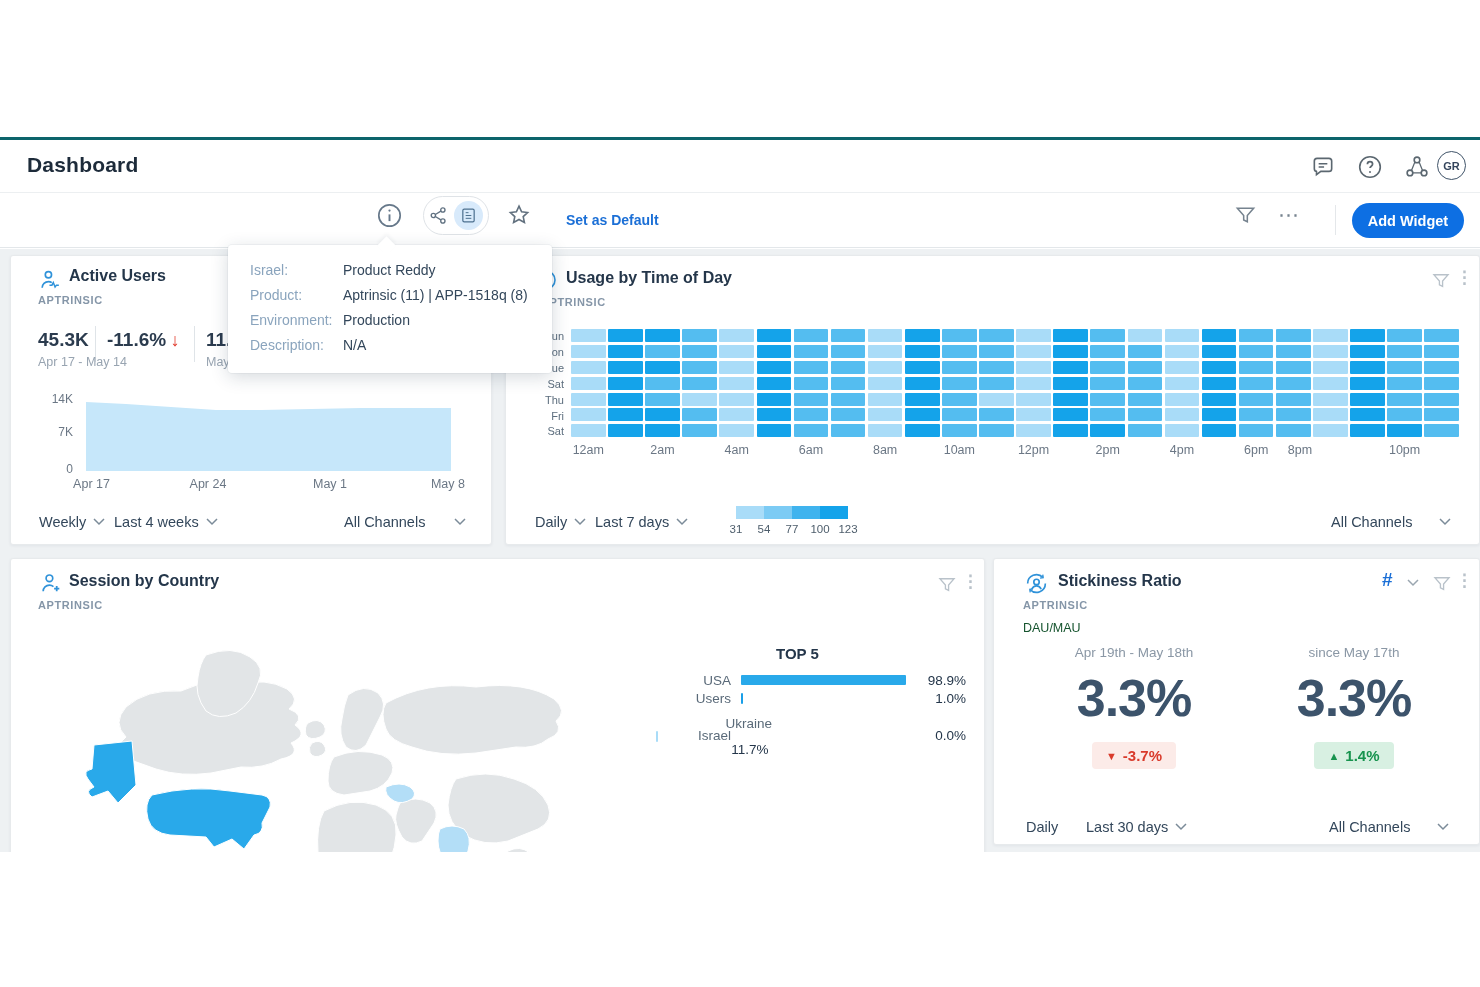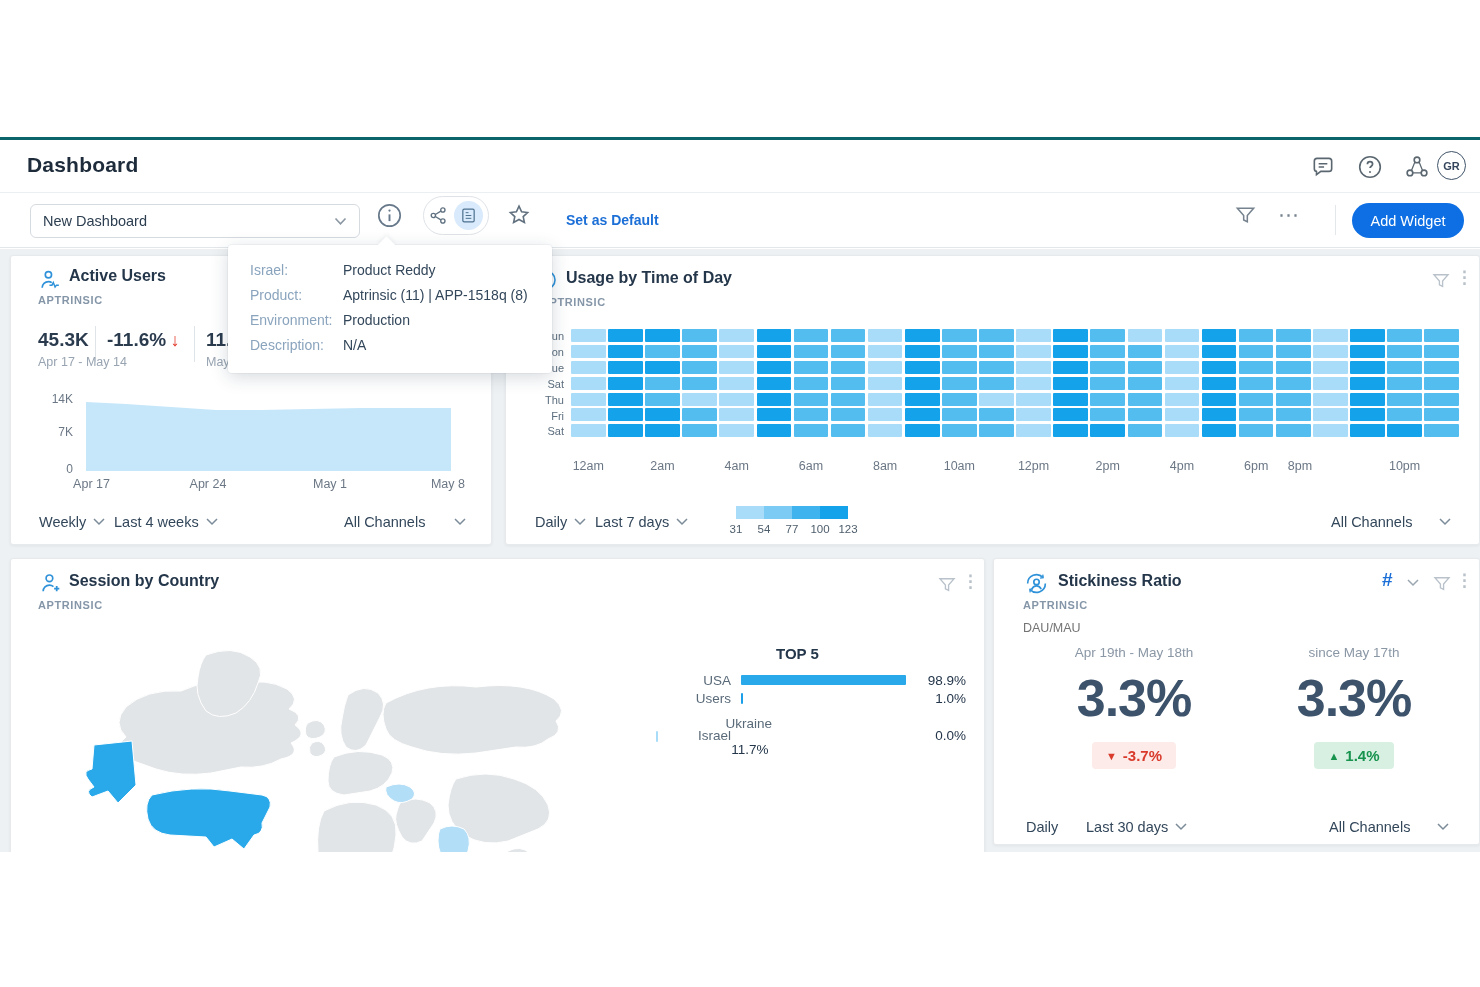--- a/index.html
+++ b/index.html
@@ -16,21 +16,21 @@
 
   
   #toolbar { position:absolute; top:193px; left:0; width:1480px; height:55px; background:#fff; border-bottom:1px solid #e3e7ea; }
   #dash-select { position:absolute; left:30px; top:11px; width:330px; height:34px; border:1px solid #d6dbe0; border-radius:6px; background:#fff; display:flex; align-items:center; padding:0 12px; font-size:14.5px; color:#2c3e50; cursor:pointer; }
   #dash-select .grow { flex:1; }
   .icon-btn { position:absolute; display:flex; align-items:center; justify-content:center; cursor:pointer; }
   #share-group { position:absolute; left:423px; top:3px; width:66px; height:39px; border:1px solid #dfe3e7; border-radius:20px; display:flex; align-items:center; justify-content:space-evenly; background:#fff; }
   .circle-sel { width:29px; height:29px; border-radius:50%; background:#d8eafb; display:flex; align-items:center; justify-content:center; }
   #set-default { position:absolute; left:566px; top:19px; font-size:14px; font-weight:700; color:#1b6fd6; cursor:pointer; }
   #toolbar-divider { position:absolute; left:1335px; top:12px; width:1px; height:30px; background:#e4e7ea; }
-  #add-widget-btn { position:absolute; left:1352px; top:10px; width:112px; height:35px; background:#0d6fe3; color:#fff; border:none; border-radius:18px; font-size:14.5px; font-weight:400; font-family:"Liberation Sans",sans-serif; cursor:pointer; }
+  #add-widget-btn { position:absolute; left:1352px; top:10px; width:112px; height:35px; background:#0d6fe3; color:#fff; border:none; border-radius:18px; font-size:14.5px; font-weight:700; font-family:"Liberation Sans",sans-serif; cursor:pointer; }
 
   
   #content { position:absolute; top:249px; left:0; width:1480px; height:603px; background:#eef1f3; overflow:hidden; }
   .card { position:absolute; background:#fff; border:1px solid #e7eaec; border-radius:3px; box-shadow:0 1px 3px rgba(20,40,60,.06); }
   .w-title { position:absolute; font-size:16px; font-weight:700; color:#24364a; }
   .w-source { position:absolute; font-size:11px; font-weight:600; letter-spacing:.6px; color:#8596a8; }
   .w-icon { position:absolute; color:#2f92d9; }
   .gray-ic { color:#b9c2ca; }
 
   .chev { display:inline-block; margin-left:7px; }
@@ -39,21 +39,21 @@
   
   .metric-val { font-size:19px; font-weight:700; color:#2b3b4e; }
   .metric-sub { font-size:12.5px; color:#98a4b1; }
   .vdiv { position:absolute; width:1px; height:36px; background:#dfe4e8; }
   .axis-lab { position:absolute; font-size:12px; color:#6b7785; }
 
   
   #heatmap { position:absolute; left:65px; top:73px; width:888px; display:grid; grid-template-columns:repeat(24,1fr); column-gap:2.5px; row-gap:2.9px; }
   #heatmap .cell { height:13px; border-radius:1px; }
   .day-lab { position:absolute; font-size:11px; color:#5d6e7e; text-align:right; width:40px; }
-  .hour-lab { position:absolute; font-size:12.5px; color:#6b7785; transform:translateX(-50%);margin-top:16px; }
+  .hour-lab { position:absolute; font-size:12.5px; color:#6b7785; transform:translateX(-50%); }
   #legend-swatches { position:absolute; left:230px; top:250px; display:flex; }
   #legend-swatches .sw { width:28px; height:13px; }
   .legend-tick { position:absolute; top:267px; font-size:11.5px; color:#4d5d6b; transform:translateX(-50%); }
 
   
   .t5-row { position:absolute; left:645px; display:flex; align-items:center; height:14px; }
   .t5-lab { width:85px; text-align:right; font-size:13.5px; color:#5a6a79; padding-right:10px; }
   .t5-track { width:167px; height:10.5px; display:flex; align-items:center; }
   .t5-bar { height:10.5px; border-radius:1px; }
   .t5-val { width:58px; text-align:right; font-size:13.5px; color:#24364a; }
@@ -99,26 +99,20 @@
       <circle cx="12" cy="5.5" r="2.6"></circle>
         <circle cx="5.5" cy="17.5" r="2.6"></circle>
         <circle cx="18.5" cy="17.5" r="2.6"></circle>
       <path d="M10 7.5l-3 7.5M14 7.5l3 7.5M8 17.5h8" stroke-width="1.2"></path>
     </svg>
   </div>
   <div id="avatar">GR</div>
 </div>
 
 <div id="toolbar">
-  <div id="dash-select">
-    <span class="grow">New Dashboard</span>
-    <svg width="13" height="9" viewBox="0 0 13 9" fill="none">
-        <polyline points="1.5,1.5 6.5,6.8 11.5,1.5" stroke="#8a97a3" stroke-width="1.6"></polyline>
-      </svg>
-  </div>
 
   <div class="icon-btn" style="left:375px; top:8px; width:28px; height:28px;">
     <svg width="27" height="27" viewBox="0 0 24 24" fill="none" stroke="#66788a" stroke-width="1.5">
       <circle cx="12" cy="12" r="9.5"></circle>
       <path d="M12 11v6" stroke-width="1.7"></path>
         <circle cx="12" cy="7.6" r="1" fill="#66788a" stroke="none"></circle>
     </svg>
   </div>
 
   <div id="share-group">
@@ -544,21 +538,21 @@
         <polyline points="1,1 6,6 11,1" stroke="#9aa6b0" stroke-width="1.5" fill="none"></polyline>
       </svg>
     <span class="w-icon gray-ic" style="left:438px; top:15px;">
       <svg width="20" height="20" viewBox="0 0 24 24" fill="none" stroke="#b9c2ca" stroke-width="1.6">
           <path d="M3.5 4.5h17l-6.6 7.6v6.4l-3.8-1.9v-4.5z"></path>
         </svg>
     </span>
     <span style="position:absolute; left:462px; top:11px; font-size:17px; color:#b9c2ca; font-weight:700;">⋮</span>
 
     <div class="w-source" style="left:29px; top:40px;">APTRINSIC</div>
-    <div style="position:absolute; left:29px; top:62px; font-size:12.5px; color:#737373;">DAU/MAU</div>
+    <div style="position:absolute; left:29px; top:62px; font-size:12.5px; color:#14532d;">DAU/MAU</div>
 
     <div id="stick-cols">
         <div class="stick-col" style="left: 30px; top: 86px;"><div class="stick-period">Apr 19th - May 18th</div><div class="stick-value">3.3%</div><div class="badge down">
             <span style="font-size: 11px;">▼</span>
             <span>-3.7%</span>
           </div></div>
         <div class="stick-col" style="left: 250px; top: 86px;"><div class="stick-period">since May 17th</div><div class="stick-value">3.3%</div><div class="badge up">
             <span style="font-size: 11px;">▲</span>
             <span>1.4%</span>
           </div></div>

